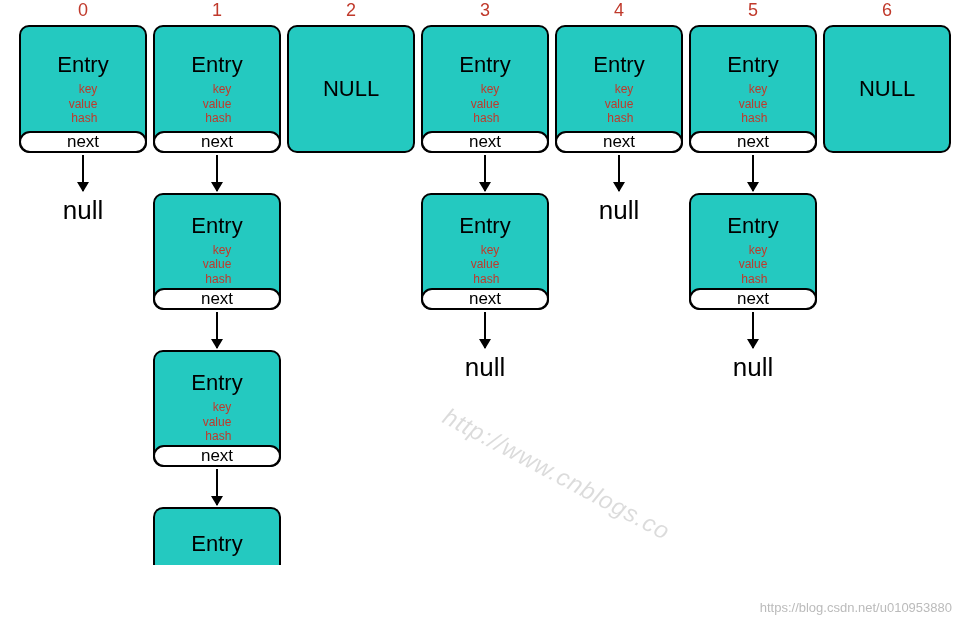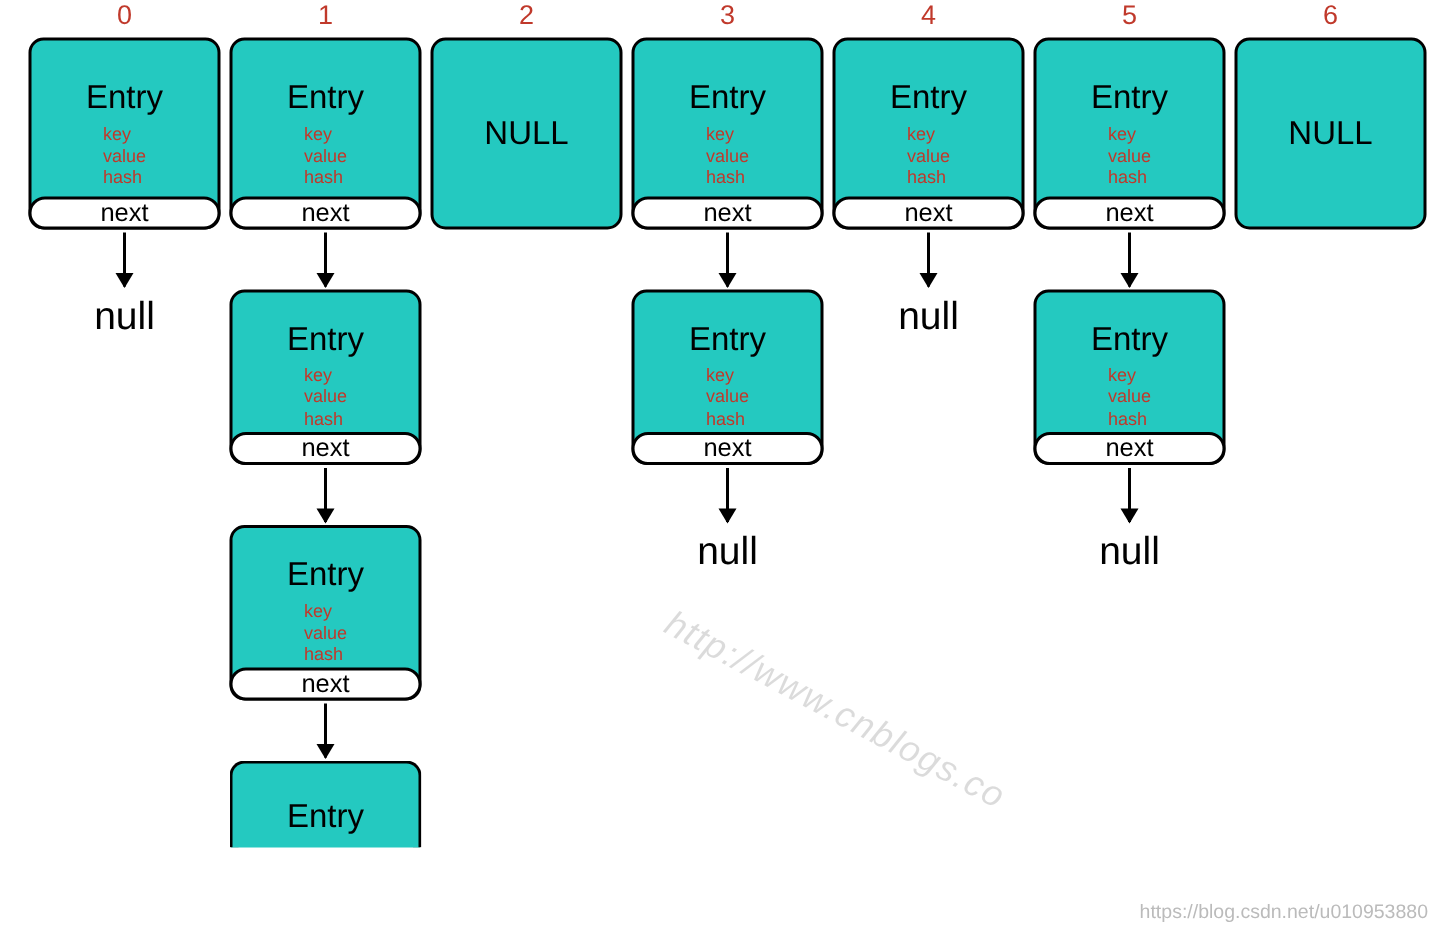--- a/index.html
+++ b/index.html
@@ -53,21 +53,21 @@
     font-size: 22px;
   }
   .entry-title {
     font-size: 22px;
     color: #000;
     margin-bottom: 4px;
   }
   .entry-fields {
     font-size: 12px;
     line-height: 1.2;
-    text-align: left;
+    text-align: right;
     color: #c0392b;
   }
   .next-tab {
     position: absolute;
     bottom: -2px;
     left: -2px;
     right: -2px;
     height: 22px;
     background: #fff;
     border: 2px solid #000;

